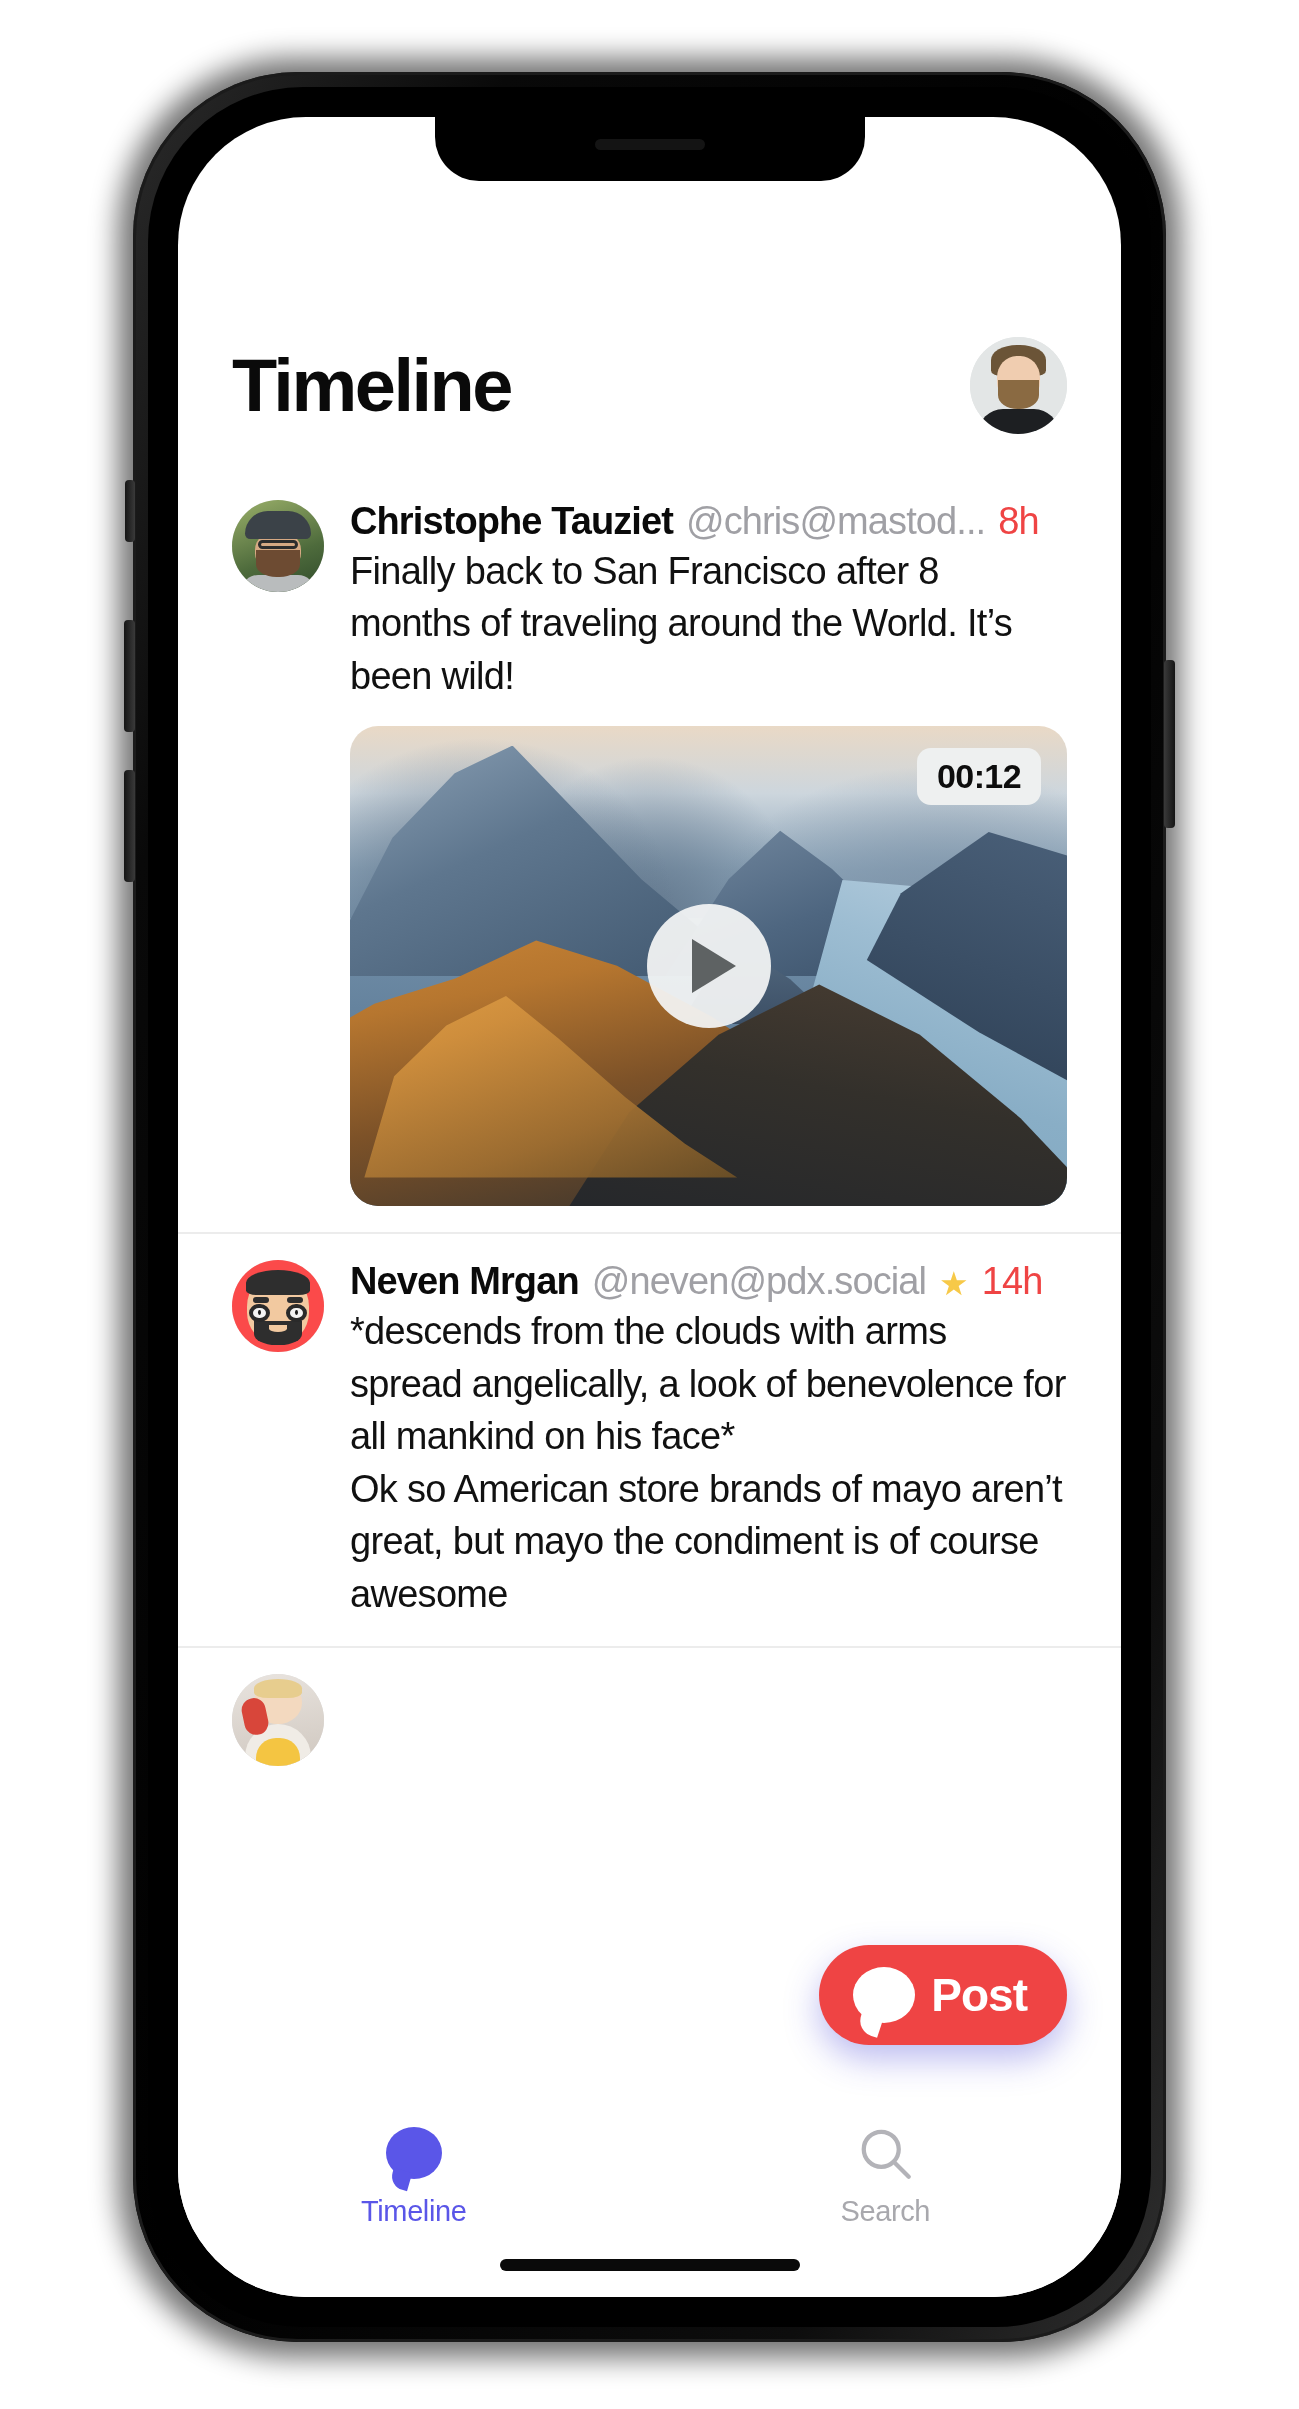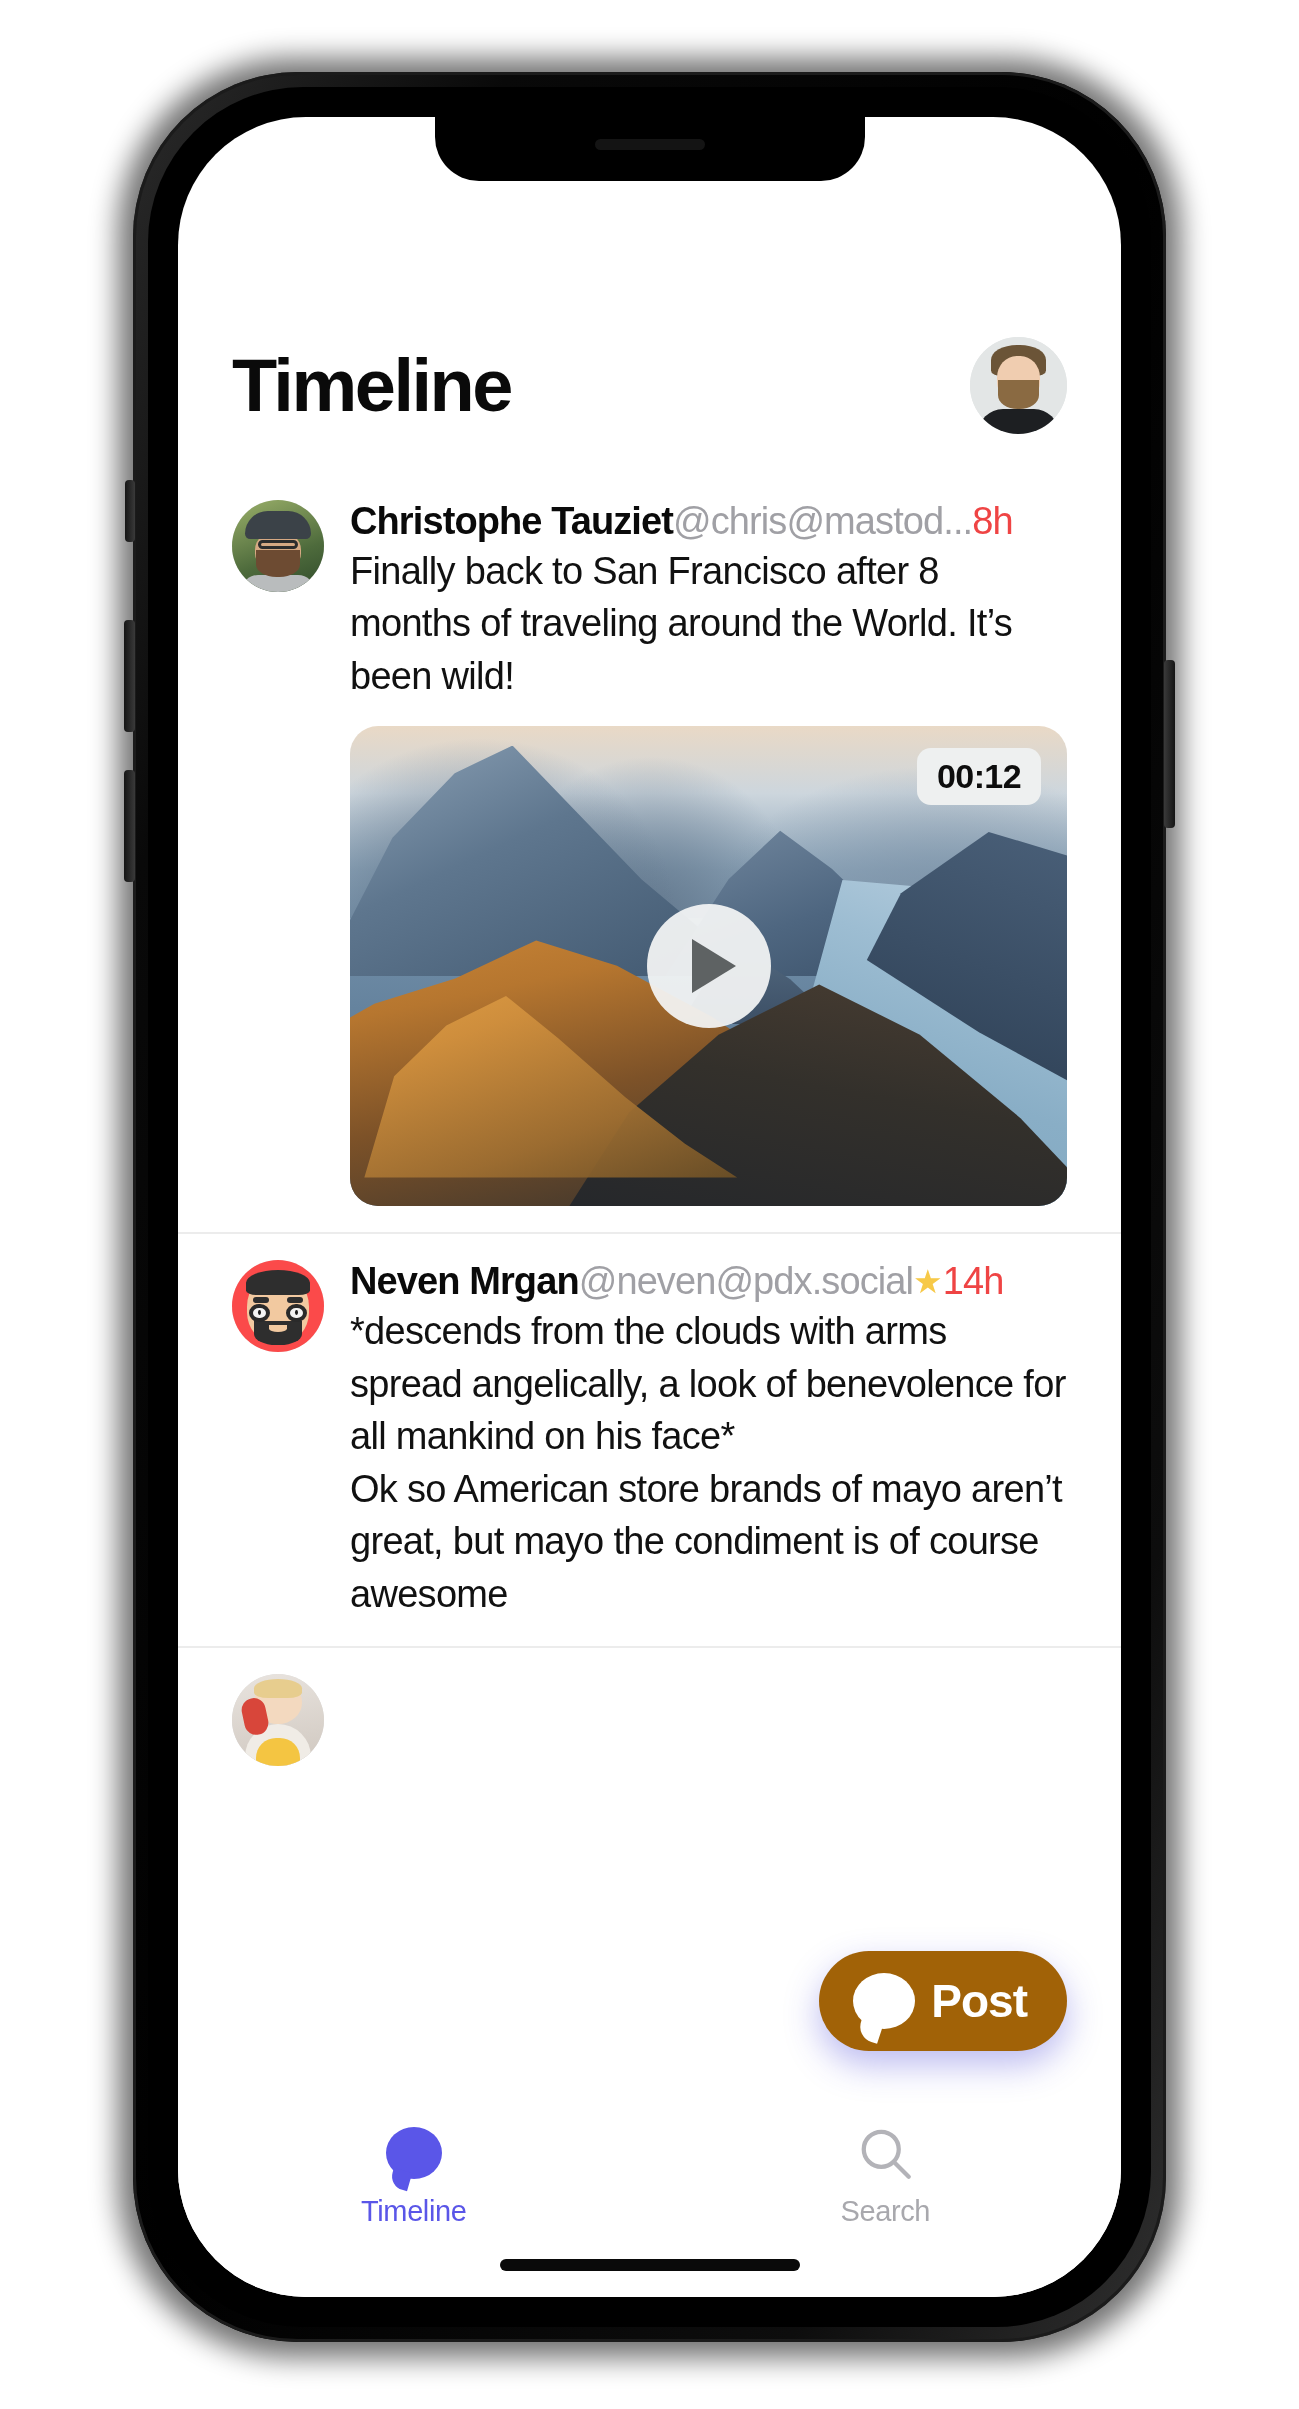--- a/index.html
+++ b/index.html
@@ -93,21 +93,21 @@
 
   .feed{ padding:0 0 0 0; margin-top:40px; }
   .post{
     display:flex; gap:26px; padding:26px 54px 26px 54px;
     border-bottom:2px solid #ececec;
   }
   .post:last-child{ border-bottom:none; }
   .post-avatar{ width:92px; height:92px; border-radius:50%; overflow:hidden;
                 flex:none; position:relative; background:#ddd; }
   .post-body{ flex:1; min-width:0; }
-  .post-head{ display:flex; align-items:center; white-space:nowrap; }
+  .post-head{ display:flex; align-items:flex-end; gap:13px; white-space:nowrap; }
   .post-name{ font-size:38px; font-weight:700; color:#0a0a0a; letter-spacing:-.9px; }
   .post-handle{ font-size:38px; color:#a0a0a5; letter-spacing:-.9px;
                 overflow:hidden; text-overflow:clip; }
   .post-star{ font-size:33px; color:#f7c948; }
   .post-time{ font-size:38px; color:#ef4444; letter-spacing:-.9px; }
   .post-text{ font-size:38px; line-height:1.38; color:#111; letter-spacing:-.7px;
               margin-top:2px; white-space:pre-line; }
 
   
   .video-card{
@@ -176,23 +176,23 @@
     display:flex; align-items:center; justify-content:center;
   }
   .vid-play span{
     display:block; width:0; height:0; margin-left:11px;
     border-left:44px solid #5e6263;
     border-top:27px solid transparent; border-bottom:27px solid transparent;
   }
 
   
   .fab{
-    position:absolute; right:54px; bottom:246px; z-index:50;
+    position:absolute; right:54px; bottom:252px; z-index:50;
     display:flex; align-items:center; gap:16px;
-    background:#a16207; border-radius:54px;
+    background:#ef4444; border-radius:54px;
     padding:22px 40px 22px 34px;
     box-shadow:0 14px 34px rgba(60,56,210,.34);
   }
   .fab-bubble{
     width:62px; height:56px; background:#fff; border-radius:50% 50% 50% 50%;
     position:relative; flex:none;
   }
   .fab-bubble::after{
     content:""; position:absolute; left:6px; bottom:-12px;
     width:22px; height:22px; background:#fff;

